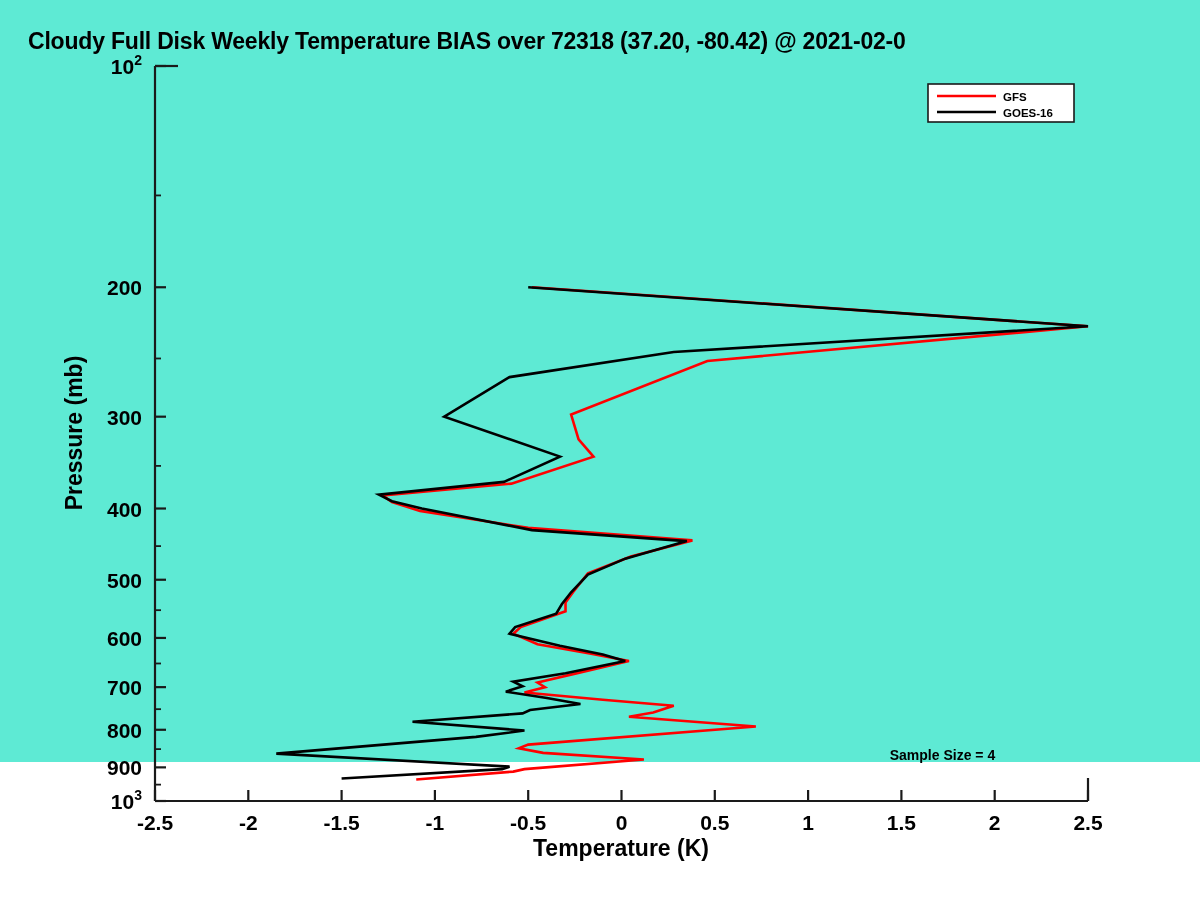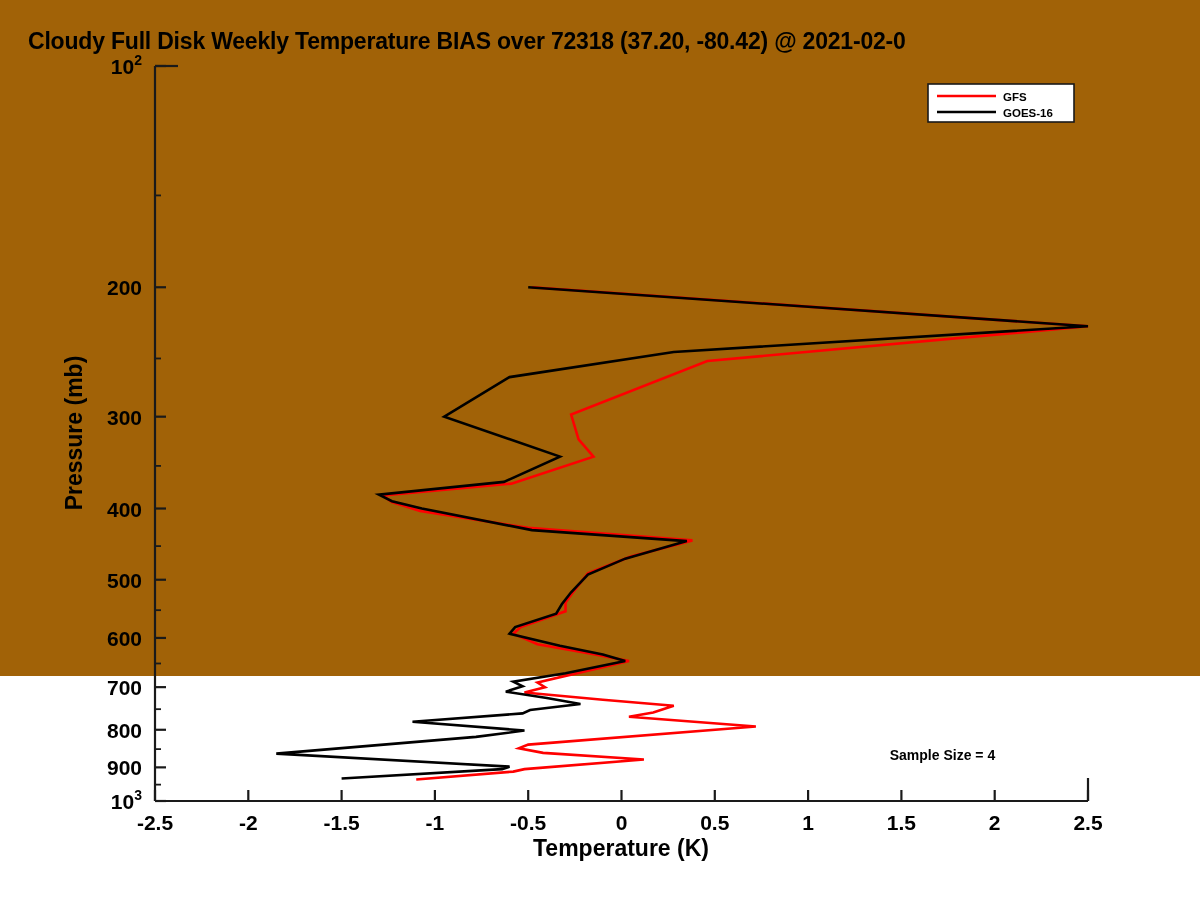--- a/index.html
+++ b/index.html
@@ -9,22 +9,22 @@
   }
   body {
     width: 1200px;
     height: 900px;
     overflow: hidden;
     font-family: "Liberation Sans", sans-serif;
   }
   #figure {
     position: relative;
     width: 1200px;
-    height: 676px;
-    background: #a16207;
+    height: 762px;
+    background: #5eead4;
   }
   #plot-title {
     position: absolute;
     left: 28px;
     top: 28px;
     width: 1180px;
     font-family: "Liberation Sans", sans-serif;
     font-size: 23px;
     font-weight: bold;
     color: #000000;

